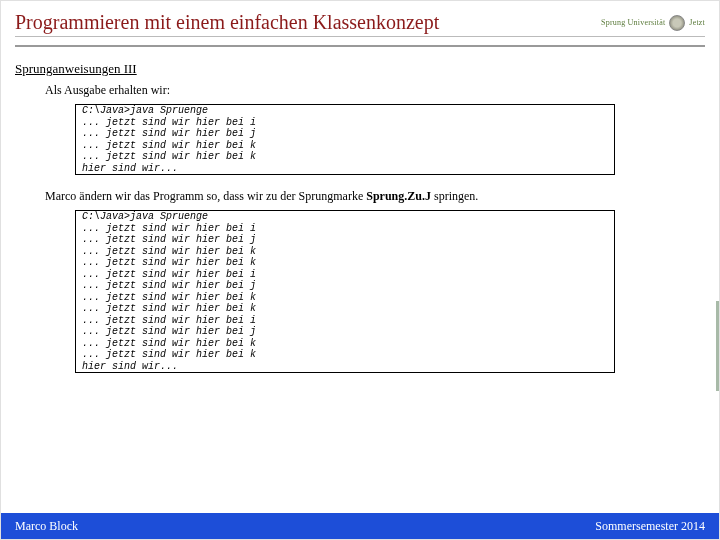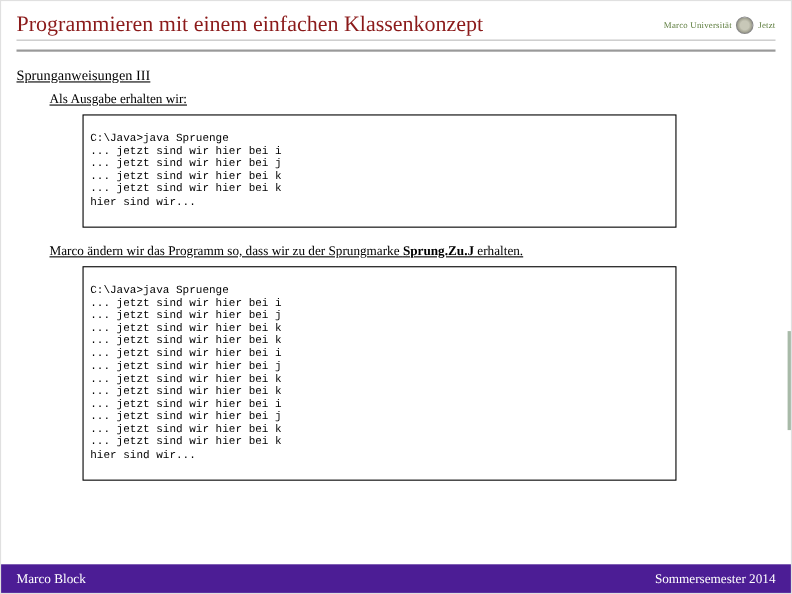--- a/index.html
+++ b/index.html
@@ -54,40 +54,40 @@
   }
   .subheading {
     font-size: 13px;
     text-decoration: underline;
     margin: 6px 0 6px 0;
     font-family: Liberation Serif, serif;
   }
   .body-text {
     font-size: 12px;
     margin: 4px 0 6px 30px;
-    text-decoration: underline;
   }
   .code-box {
     border: 1px solid #000;
     font-family: 'Courier New', monospace;
     font-size: 10px;
     line-height: 1.15;
-    padding: 16px 6px;
+    padding: 0 6px;
     margin: 4px 0 14px 60px;
     width: 540px;
     white-space: pre;
+    font-style: italic;
   }
   .strong { font-weight: bold; margin-top: 46px; }
   .footer {
     position: absolute;
     bottom: 0;
     left: 0;
     right: 0;
     height: 26px;
-    background: #4c1d95;
+    background: #1d4ed8;
     display: flex;
     align-items: center;
     justify-content: space-between;
     padding: 0 14px;
     color: #fff;
     font-size: 12px;
   }
   .page-accent {
     position: absolute;
     right: 0;
@@ -97,41 +97,41 @@
     background: #a8baa8;
   }
 </style>
 </head>
 <body>
 
 <div class="slide">
   <div class="header">
     <div class="title">Programmieren mit einem einfachen Klassenkonzept</div>
     <div class="logo">
-      <span class="logo-text">Marco Universität</span>
+      <span class="logo-text">Sprung Universität</span>
       <span class="logo-seal"></span>
       <span class="logo-text">Jetzt</span>
     </div>
   </div>
   <hr class="hr-thin">
   <hr class="hr-thick">
 
   <div class="subheading">Sprunganweisungen III</div>
 
   <div class="body-text">Als Ausgabe erhalten wir:</div>
 
   <div class="code-box">C:\Java&gt;java Spruenge
 ... jetzt sind wir hier bei i
 ... jetzt sind wir hier bei j
 ... jetzt sind wir hier bei k
 ... jetzt sind wir hier bei k
 hier sind wir...</div>
 
   <div class="body-text">
-    <span>Marco ändern wir das Programm so, dass wir zu der Sprungmarke </span><span class="strong">Sprung.Zu.J</span><span> erhalten.</span>
+    <span>Marco ändern wir das Programm so, dass wir zu der Sprungmarke </span><span class="strong">Sprung.Zu.J</span><span> springen.</span>
   </div>
 
   <div class="code-box">C:\Java&gt;java Spruenge
 ... jetzt sind wir hier bei i
 ... jetzt sind wir hier bei j
 ... jetzt sind wir hier bei k
 ... jetzt sind wir hier bei k
 ... jetzt sind wir hier bei i
 ... jetzt sind wir hier bei j
 ... jetzt sind wir hier bei k

